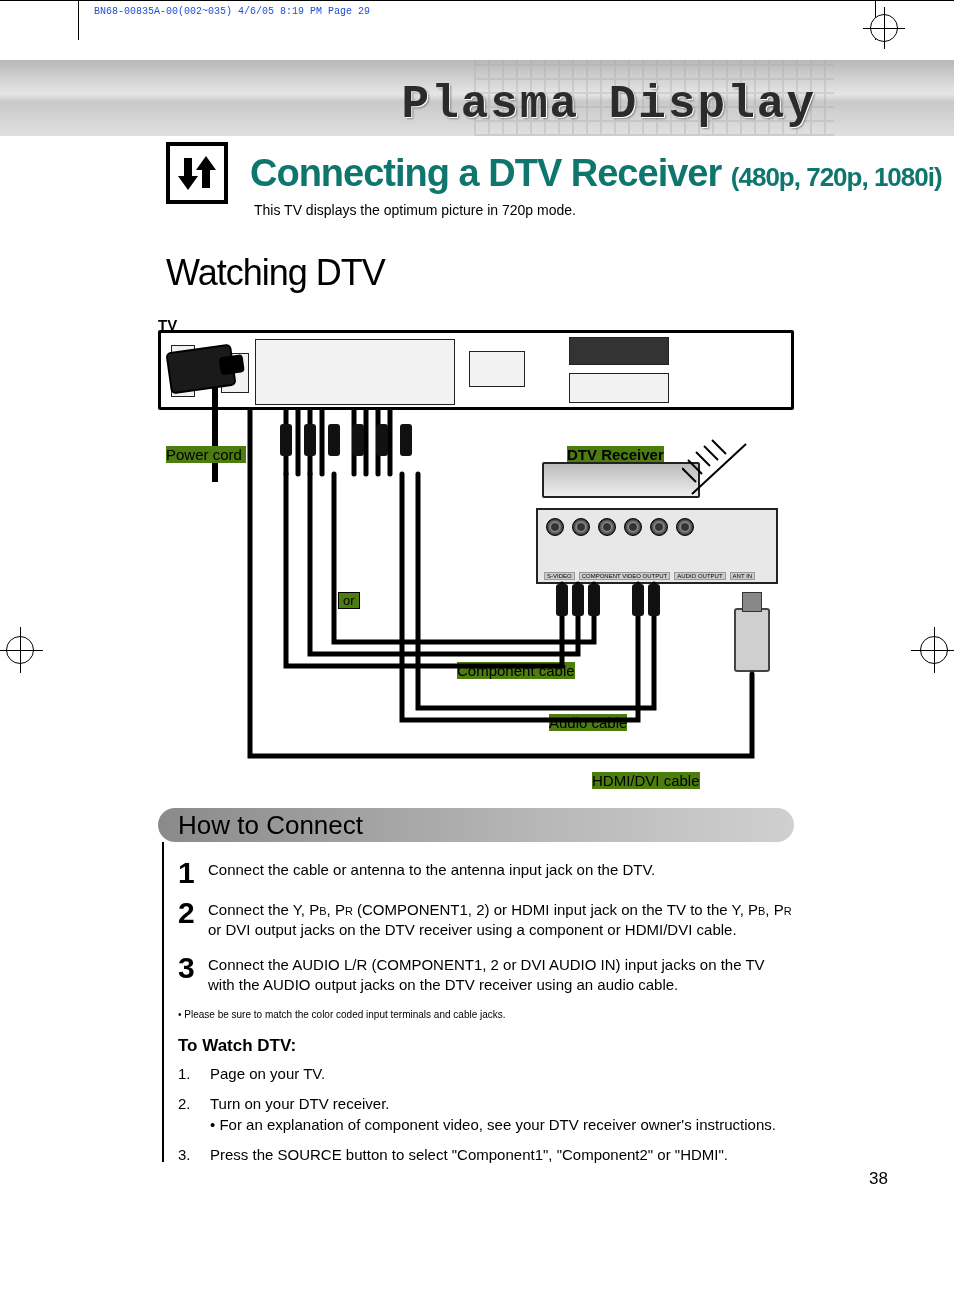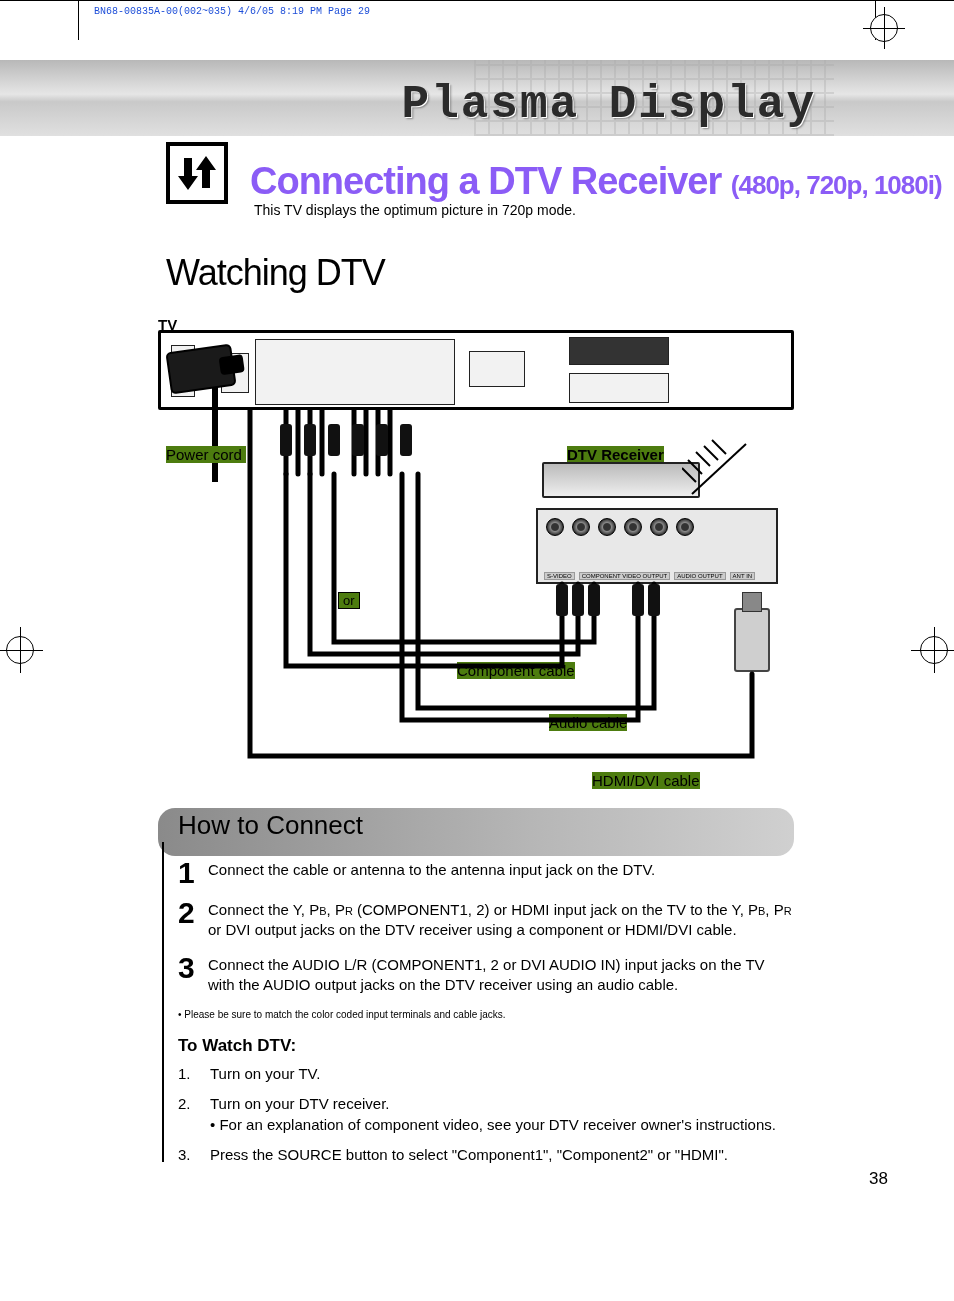--- a/index.html
+++ b/index.html
@@ -78,27 +78,27 @@
       left: 166px;
       width: 62px;
       height: 62px;
       border: 4px solid #000;
       background: #fff;
     }
     .icon-box svg { display: block; width: 100%; height: 100%; }
 
     .main-title {
       position: absolute;
-      top: 160px;
+      top: 152px;
       left: 250px;
       font-family: Arial, sans-serif;
       font-weight: 900;
       font-size: 38px;
       letter-spacing: -1px;
-      color: #8b5cf6;
+      color: #0f766e;
     }
     .main-title .sub {
       font-size: 26px;
       font-weight: 900;
     }
     .intro-line {
       position: absolute;
       top: 202px;
       left: 254px;
       font-family: Arial, sans-serif;
@@ -279,21 +279,21 @@
       top: -18px; left: 6px; right: 6px; height: 18px;
       background: #888;
       border: 1px solid #333;
     }
 
     .howto-bar {
       position: absolute;
       top: 808px;
       left: 158px;
       width: 636px;
-      height: 48px;
+      height: 34px;
       background: linear-gradient(90deg, #8a8a8a 0%, #b7b7b7 60%, #d0d0d0 100%);
       border-radius: 17px 17px 17px 17px;
     }
     .howto-bar .title {
       position: absolute;
       left: 20px;
       top: 2px;
       font-family: Arial, sans-serif;
       font-weight: 400;
       font-size: 26px;
@@ -504,21 +504,21 @@
     <div class="num">3</div>
     <div class="text">Connect the AUDIO L/R (COMPONENT1, 2 or DVI AUDIO IN) input jacks on the TV with the AUDIO output jacks on the DTV receiver using an audio cable.</div>
   </div>
 
   <div class="note-bullet">•  Please be sure to match the color coded input terminals and cable jacks.</div>
 
   <div class="watch-heading">To Watch DTV:</div>
   <div class="watch-list">
     <div class="row">
       <div class="n">1.</div>
-      <div>Turn on your TV.</div>
+      <div>Page on your TV.</div>
     </div>
     <div class="row">
       <div class="n">2.</div>
       <div>Turn on your DTV receiver.<br>• For an explanation of component video, see your DTV receiver owner's instructions.</div>
     </div>
     <div class="row">
       <div class="n">3.</div>
       <div>Press the SOURCE button to select "Component1", "Component2" or "HDMI".</div>
     </div>
   </div>

